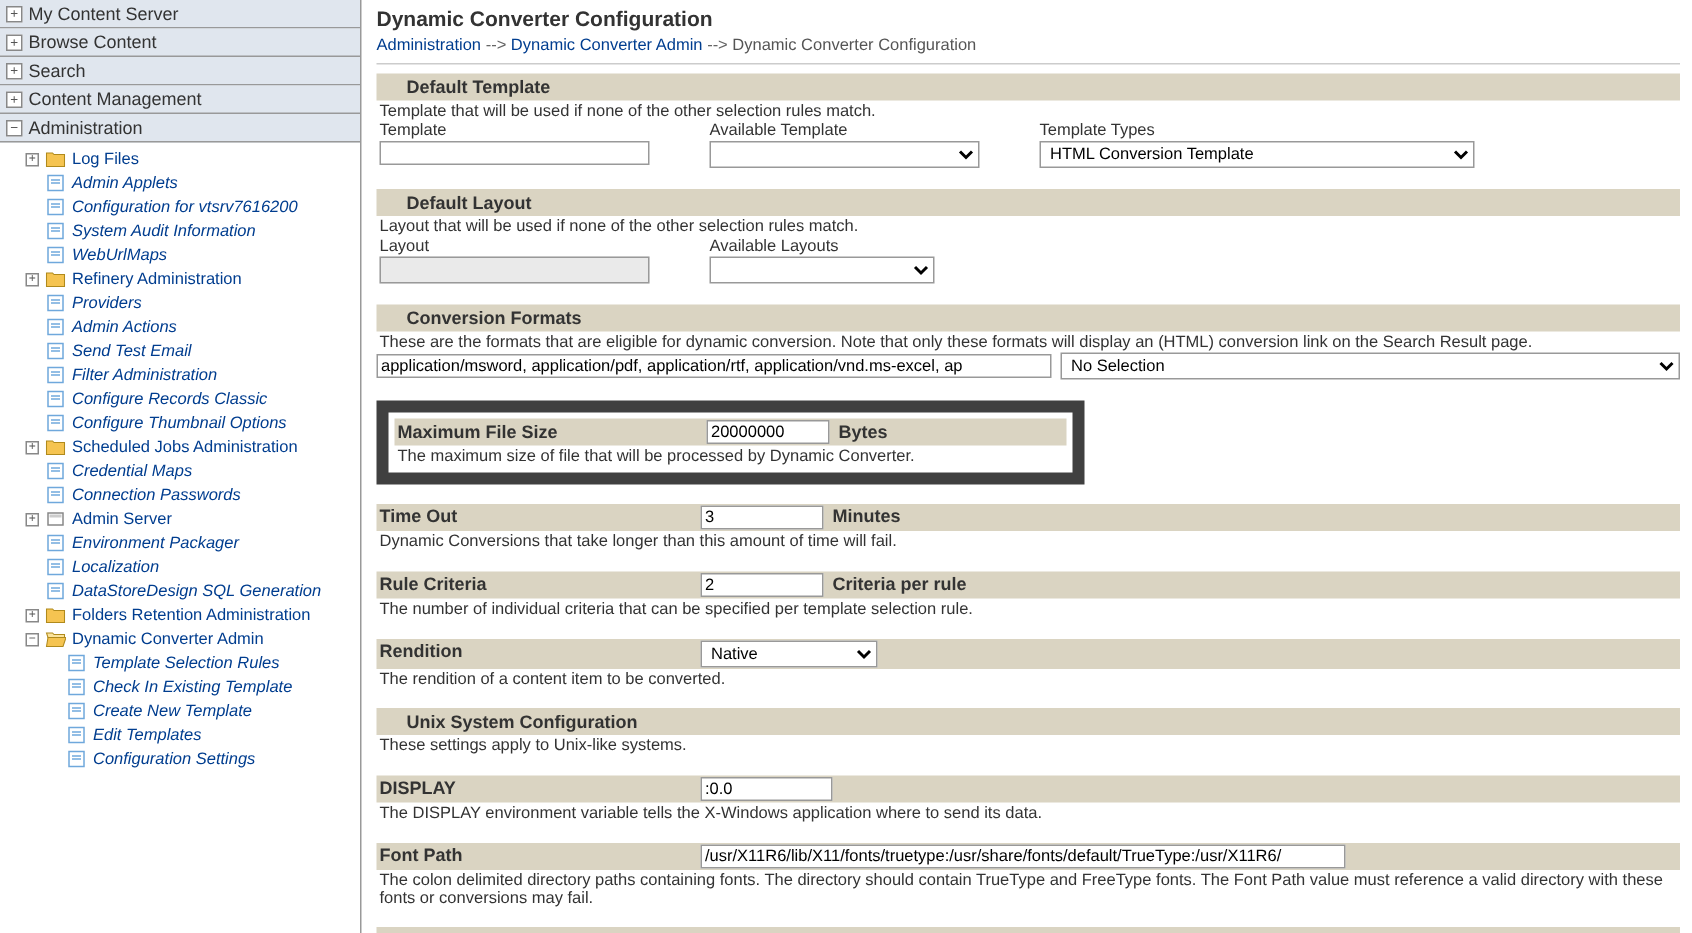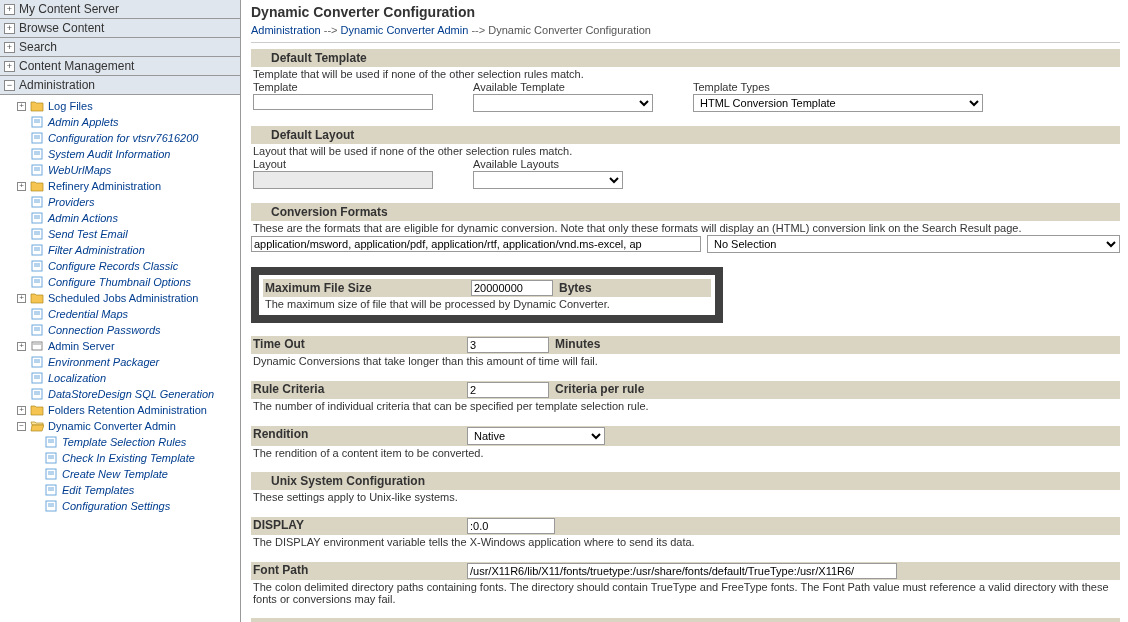--- a/index.html
+++ b/index.html
@@ -530,21 +530,21 @@
         <span class="flabel">Rule Criteria</span>
         <input type="text" style="width: 82px;" value="2">
         <span class="unit">Criteria per rule</span>
       </div>
       <div class="section-desc">The number of individual criteria that can be specified per template selection rule.</div>
     </div>
 
     <div class="field-block">
       <div class="head">
         <span class="flabel">Rendition</span>
-        <select style="width:138px">
+        <select style="width:118px">
           <option>Native</option>
         </select>
       </div>
       <div class="section-desc">The rendition of a content item to be converted.</div>
     </div>
 
     <div class="section" style="margin-bottom:10px">
       <div class="section-title">Unix System Configuration</div>
       <div class="section-desc">These settings apply to Unix-like systems.</div>
     </div>

